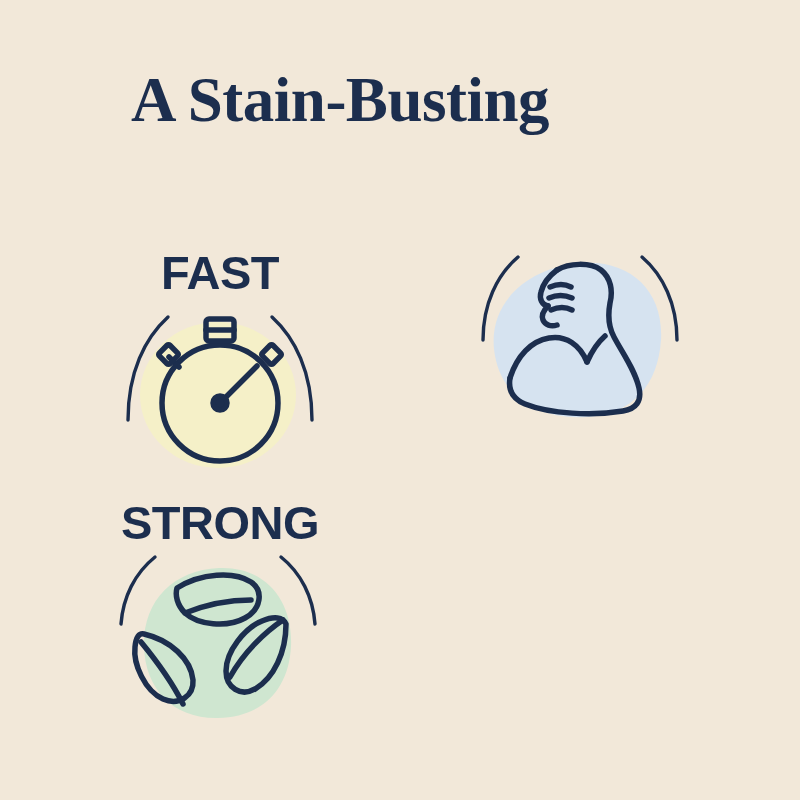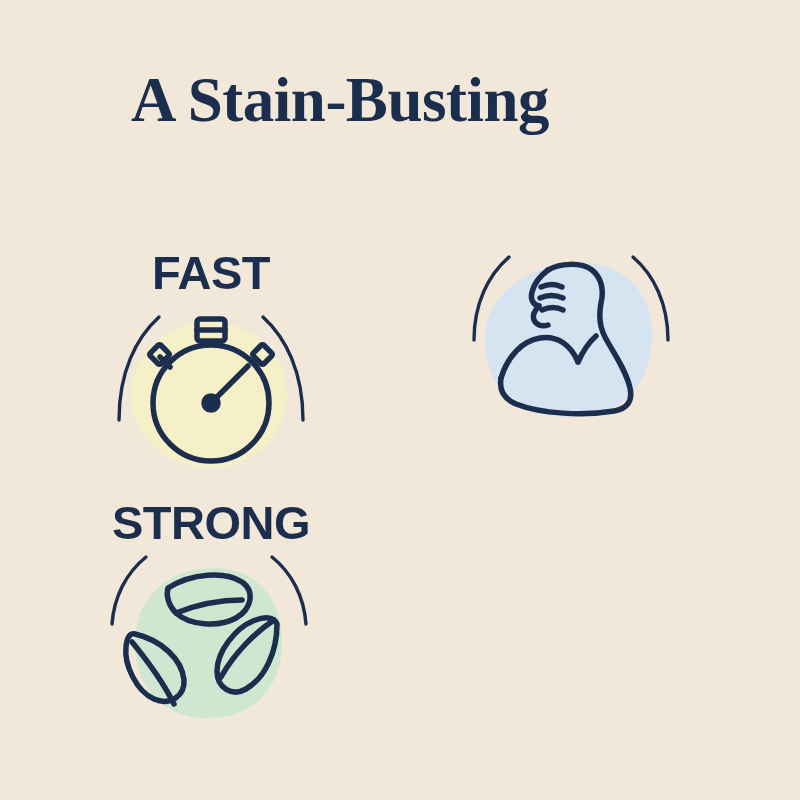--- a/index.html
+++ b/index.html
@@ -36,21 +36,21 @@
     line-height: 68px;
     letter-spacing: -0.5px;
     color: #1C2E4E;
     white-space: nowrap;
   }
 
   
   #features {
     position: absolute;
     top: 248px;
-    left: 31px;
+    left: 40px;
     width: 720px;
     display: grid;
     grid-template-columns: 1fr 1fr;
     grid-template-rows: 250px 250px;
     align-items: start;
     justify-items: center;
   }
   .feature {
     width: 340px;
     display: flex;

